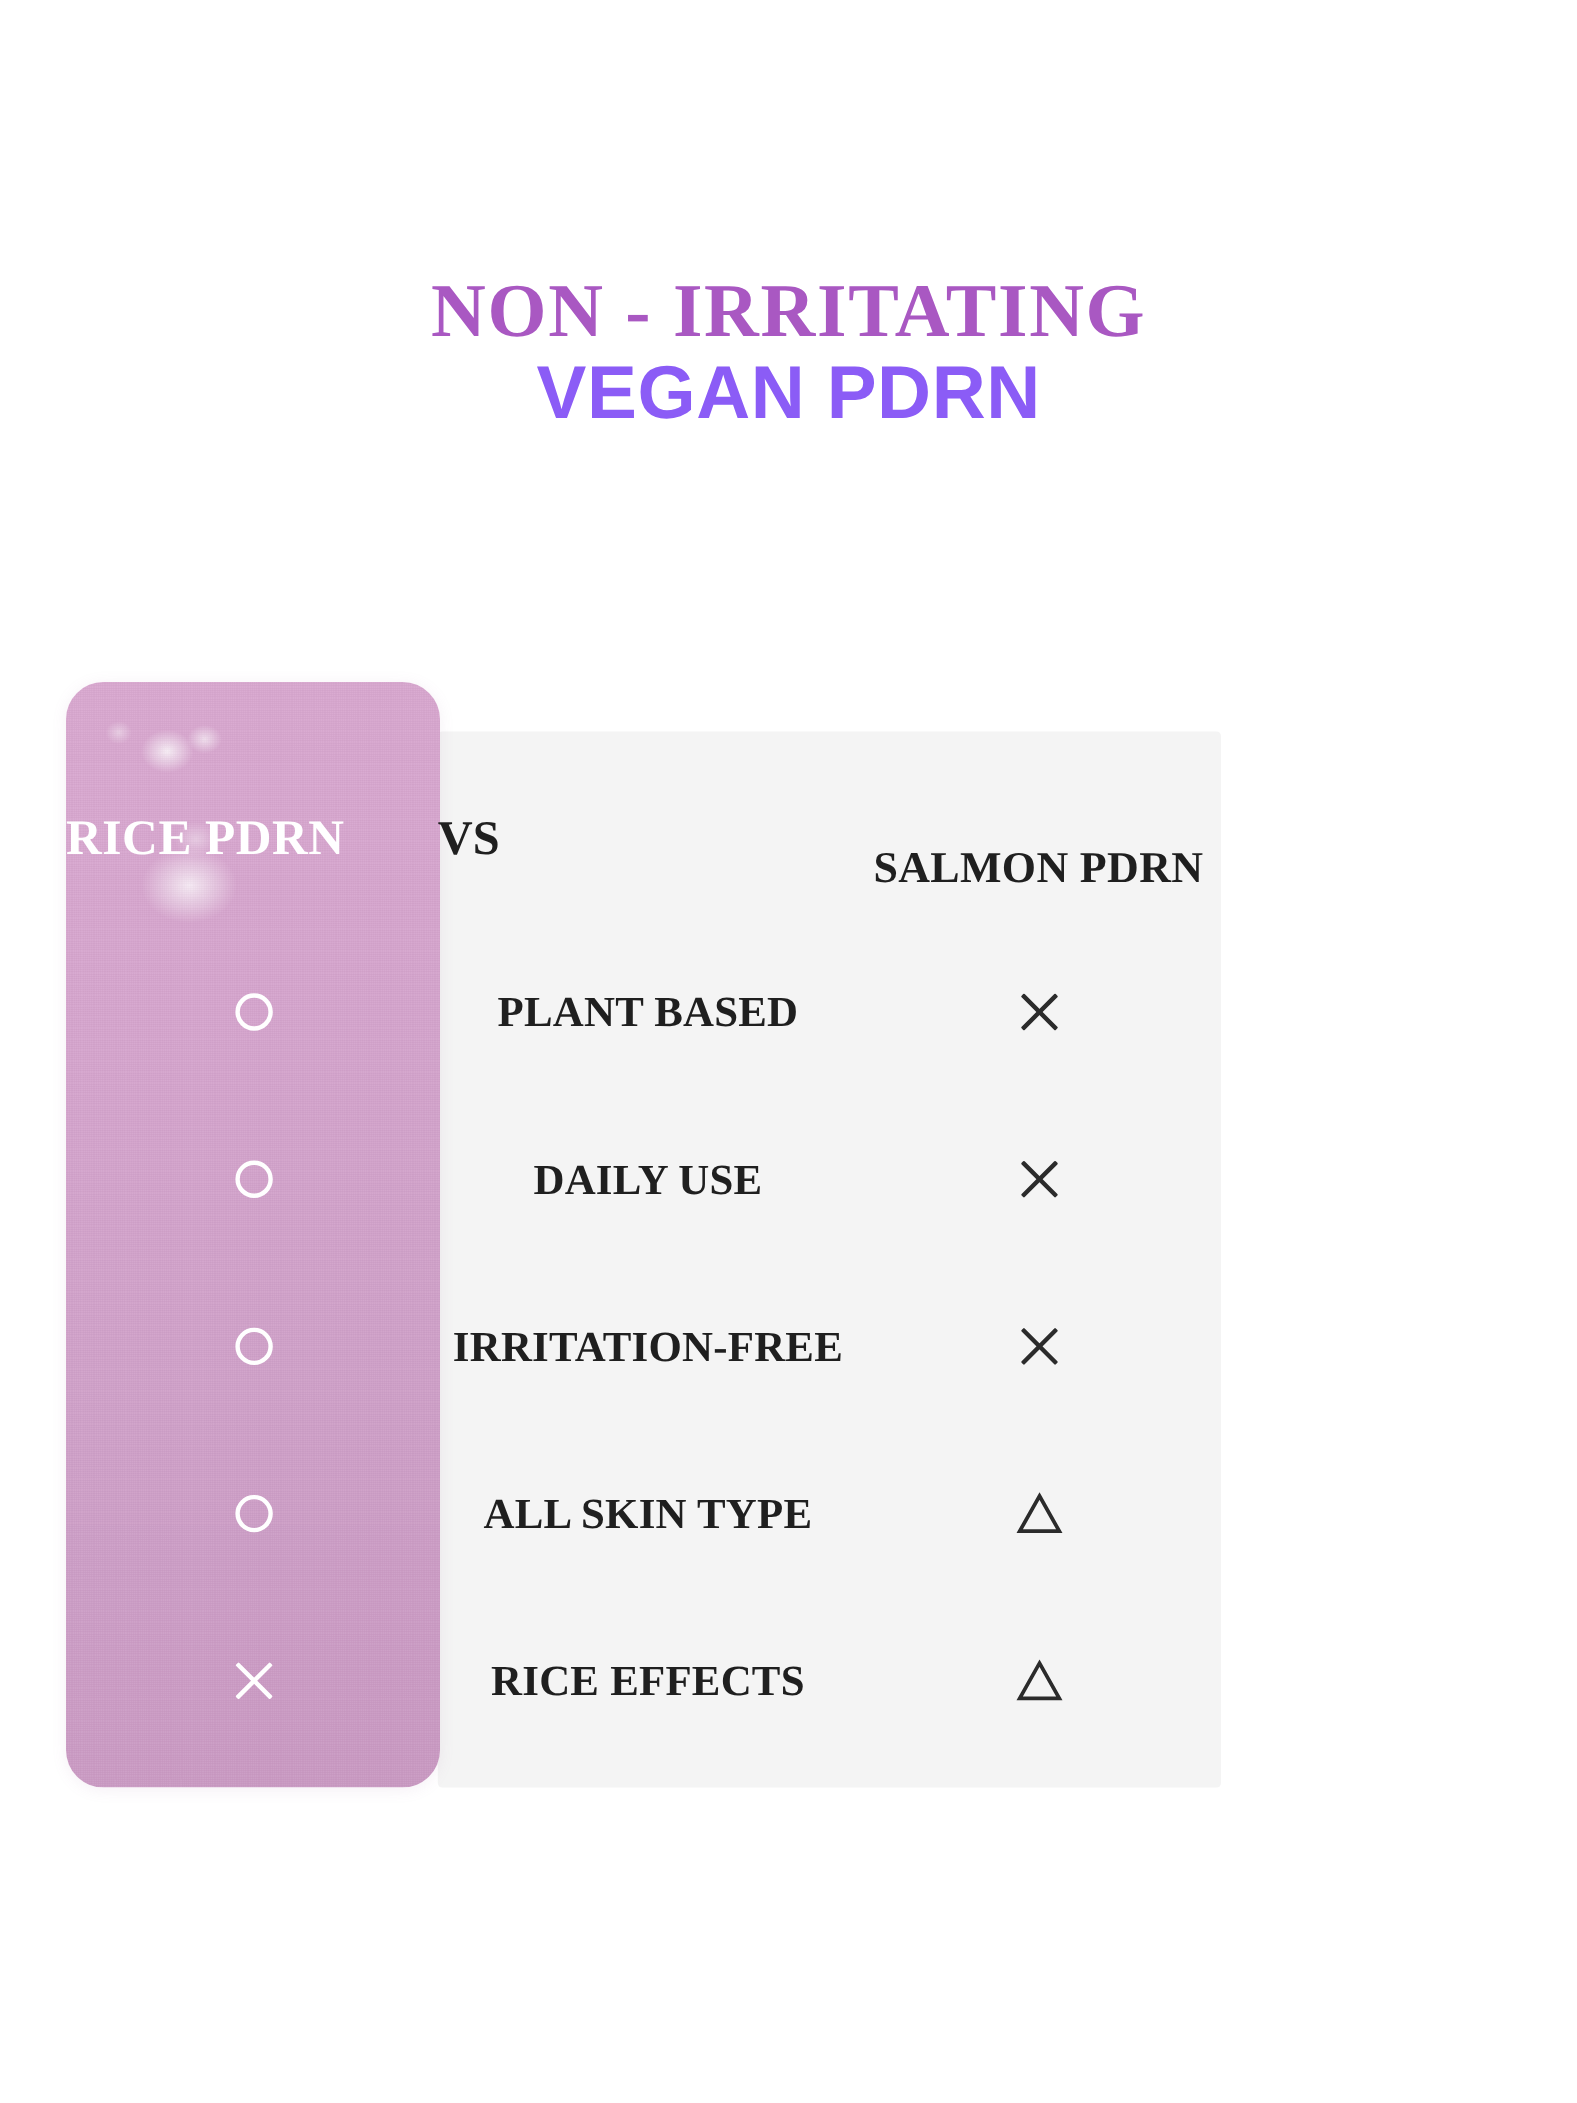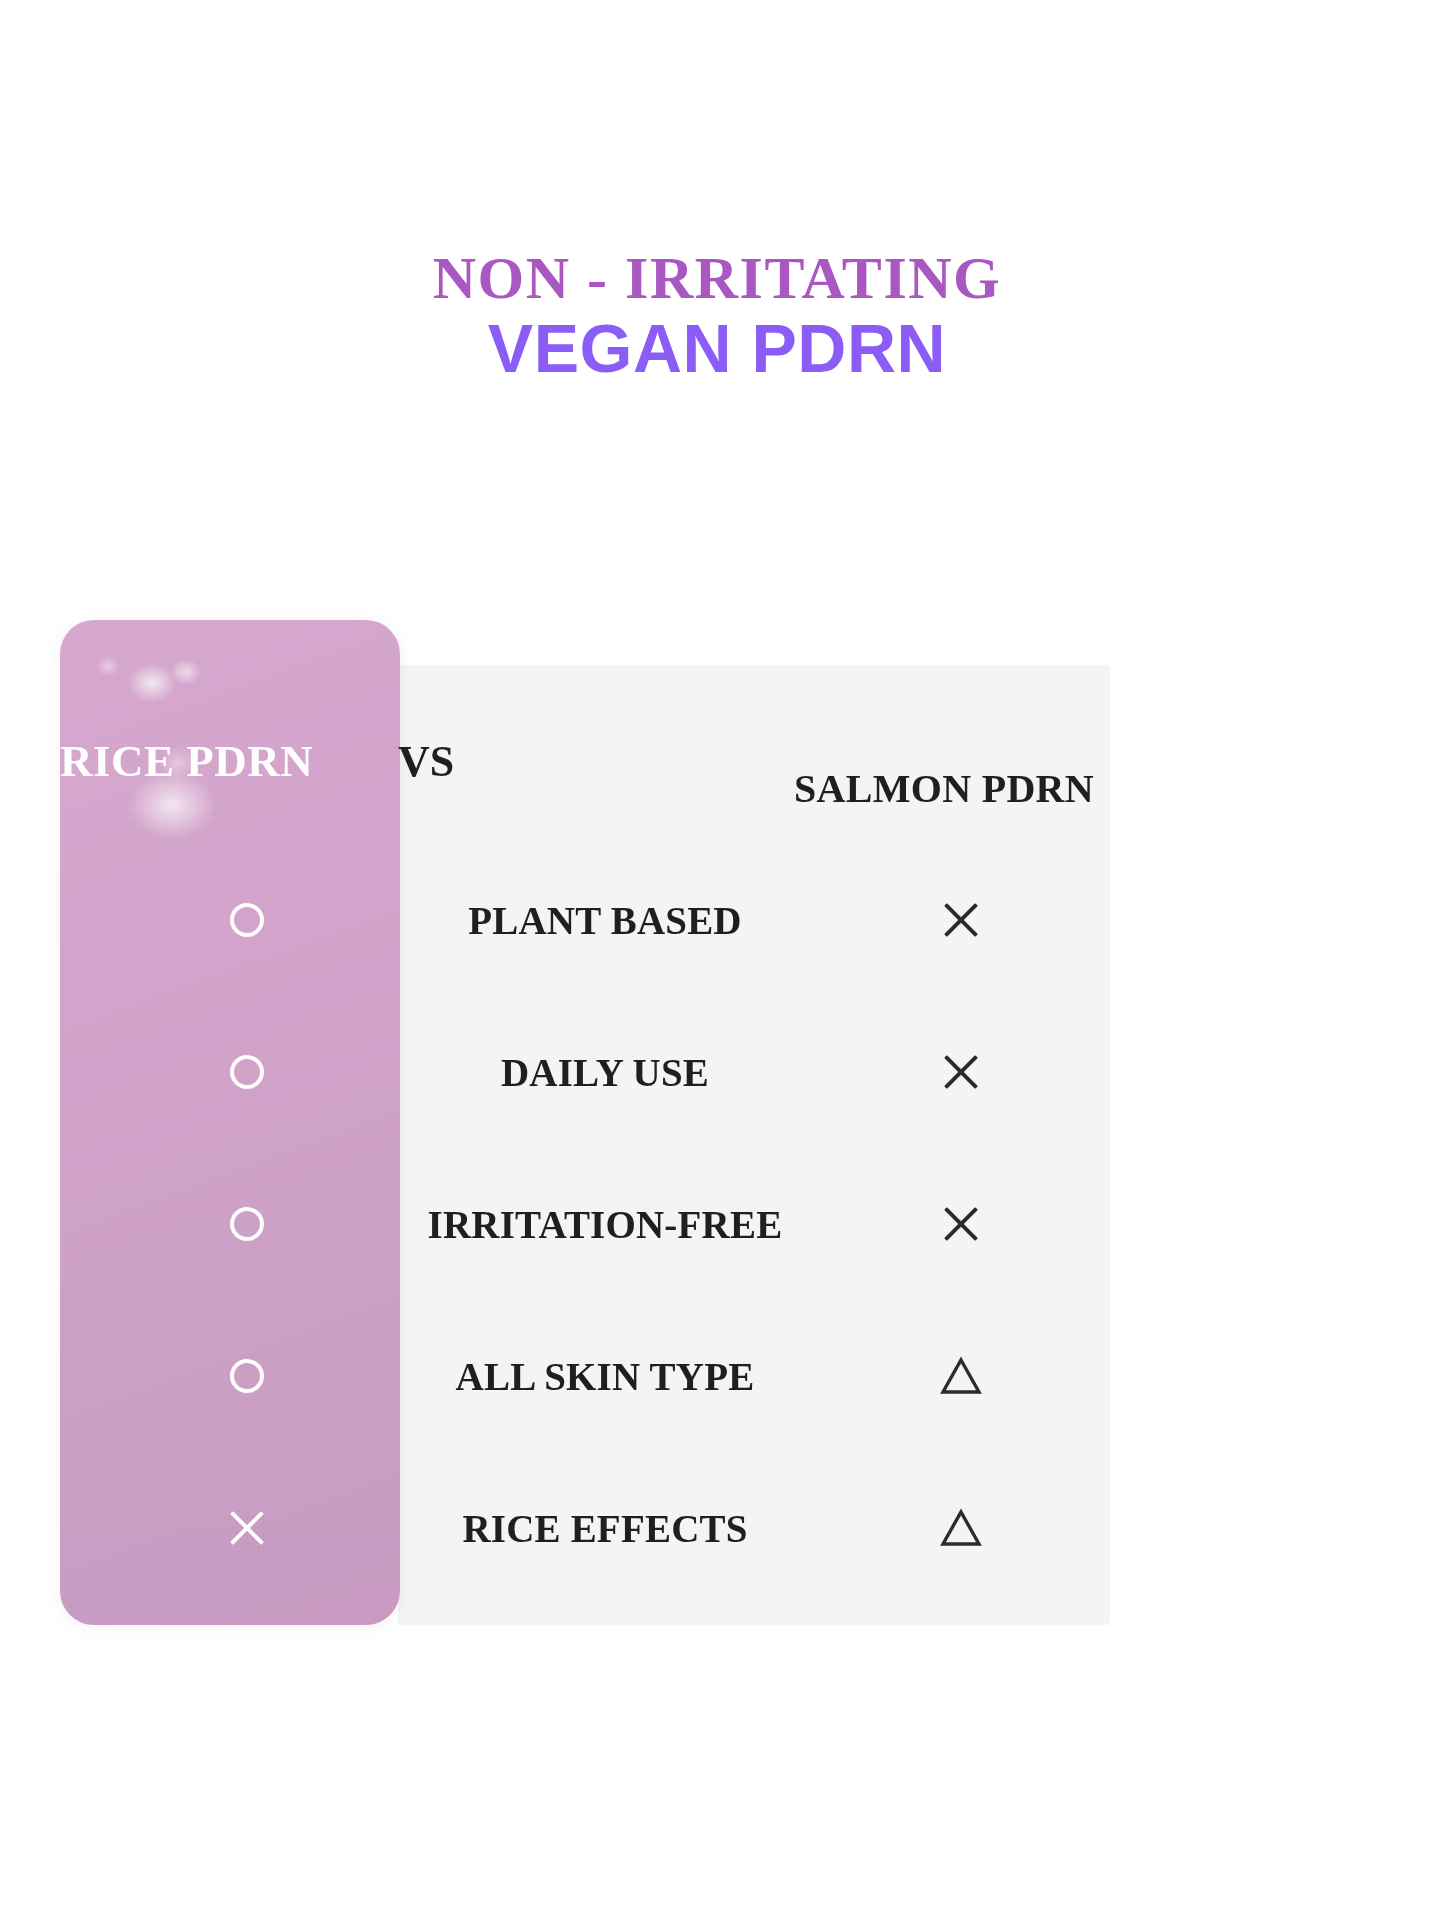--- a/index.html
+++ b/index.html
@@ -23,21 +23,21 @@
     top: 248px;
     left: 0;
     width: 1434px;
     text-align: center;
     line-height: 1.0;
   }
   .headline-line1 {
     display: block;
     font-family: "Liberation Serif", "DejaVu Serif", serif;
     font-weight: 700;
-    font-size: 60px;
+    font-size: 69px;
     letter-spacing: 1.5px;
     color: #a958c2;
     margin-bottom: 6px;
   }
   .headline-line2 {
     display: block;
     font-family: "Liberation Sans", "DejaVu Sans", sans-serif;
     font-weight: 700;
     font-size: 68px;
     letter-spacing: 0.5px;
@@ -131,21 +131,21 @@
     font-size: 40px;
     letter-spacing: 0.3px;
     color: #1f1f1f;
     z-index: 5;
     margin-top: 25px;
   }
 
   
   .row {
     position: absolute;
-    left: 17px;
+    left: 1px;
     width: 1418px;
     height: 124px;
     z-index: 4;
   }
   .cell-left {
     position: absolute;
     left: 60px;
     width: 340px;
     height: 124px;
     display: flex;

